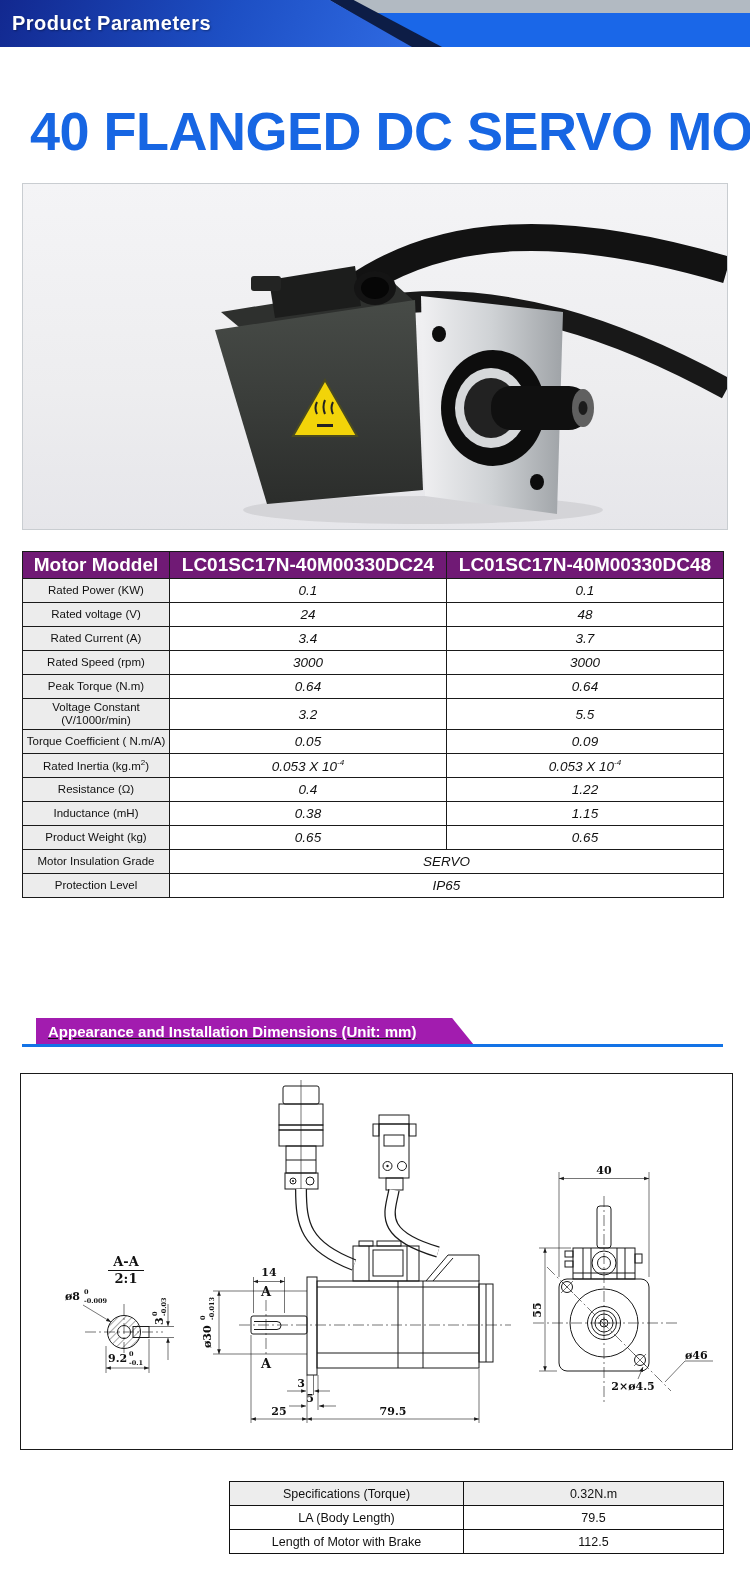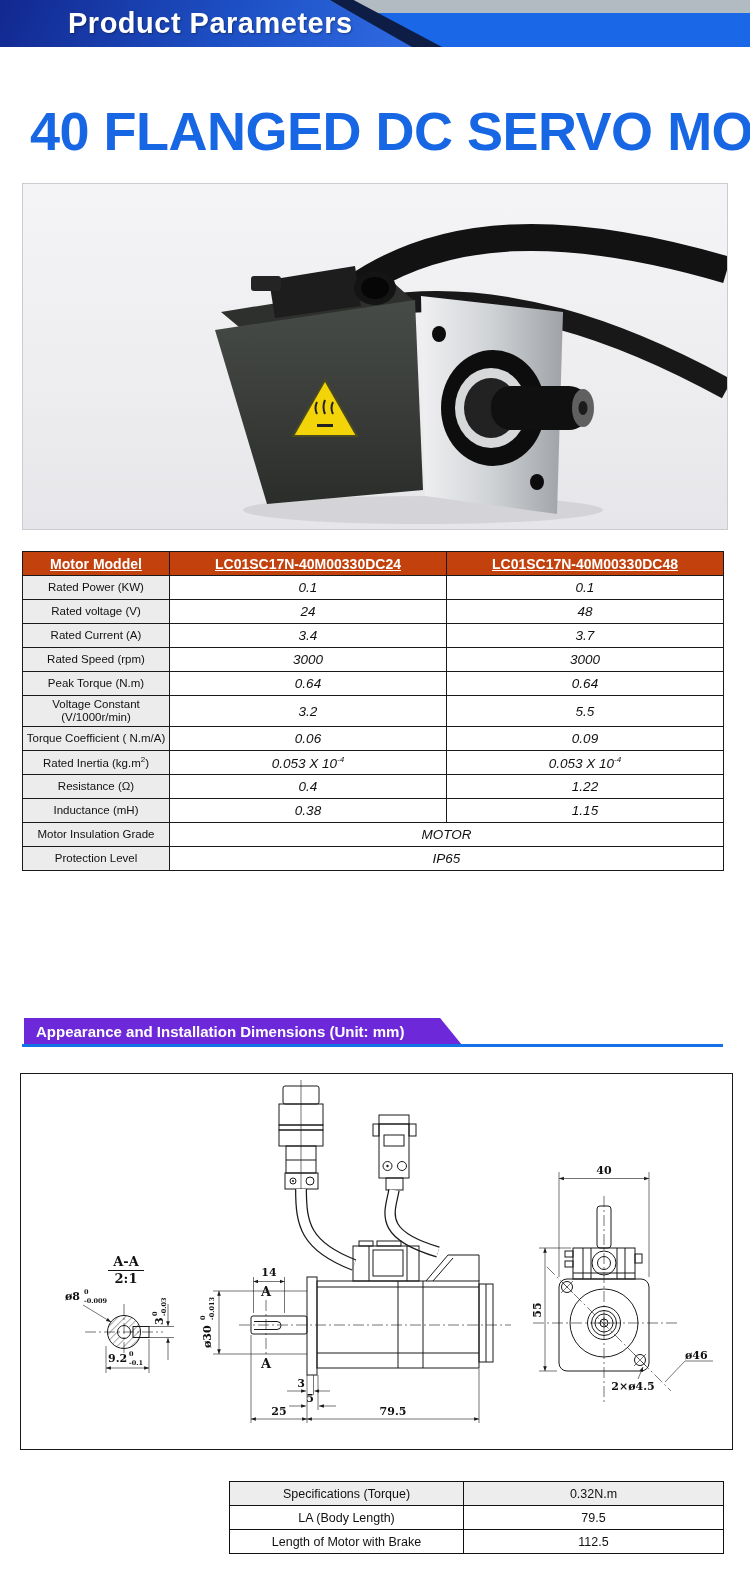--- a/index.html
+++ b/index.html
@@ -7,42 +7,42 @@
         font-family:"Liberation Sans",sans-serif;color:#111;}
 
   
   .band-gray{position:absolute;left:280px;right:0;top:0;height:13px;background:#b2bac2;}
   .band-blue{position:absolute;left:280px;right:0;top:13px;height:34px;background:#1a67e8;}
   .band-shadow{position:absolute;left:0;top:0;width:442px;height:47px;background:#0d1d46;
         clip-path:polygon(74.5% 0,80% 0,100% 100%,92.5% 100%);}
   .band-main{position:absolute;left:0;top:0;width:412px;height:47px;
         background:linear-gradient(115deg,#12288f 0%,#1d4fc4 55%,#2f6ae2 100%);
         clip-path:polygon(0 0,80% 0,100% 100%,0 100%);}
-  .band-main .t{color:#fff;font-size:29px;font-weight:bold;line-height:47px;padding-left:24px;
-        letter-spacing:.5px;text-shadow:1px 1px 2px rgba(0,0,0,.35);margin-left:44px;}
+  .band-main .t{color:#fff;font-size:20px;font-weight:bold;line-height:47px;padding-left:12px;
+        letter-spacing:.5px;text-shadow:1px 1px 2px rgba(0,0,0,.35);}
 
   
   .page-title{position:absolute;left:30px;top:100px;font-size:54px;font-weight:800;
         color:#1766e3;letter-spacing:-.5px;white-space:nowrap;}
 
   
   .photo{position:absolute;left:22px;top:183px;width:704px;height:345px;border:1px solid #c9cdd1;
         background:linear-gradient(180deg,#f4f4f6 0%,#ededef 60%,#e6e6ea 100%);overflow:hidden;}
 
   
   .spec{position:absolute;left:22px;top:551px;width:701px;border-collapse:collapse;table-layout:fixed;}
   .spec th,.spec td{border:1px solid #1a1a1a;text-align:center;vertical-align:middle;padding:2px 3px;}
-  .spec th{background:#c2410c;color:#fff;font-size:14px;font-weight:bold;height:19px;text-decoration:underline;}
+  .spec th{background:#701a75;color:#fff;font-size:19px;font-weight:bold;height:19px;}
   .spec td.lbl{background:#ececec;font-size:11.5px;height:19px;line-height:1.15;margin-left:42px;}
   .spec td.val{font-size:13.5px;font-style:italic;}
   .spec sup{font-size:8px;}
 
   
-  .sec2{position:absolute;left:24px;top:1018px;width:438px;height:27px;background:#6d28d9;
-        clip-path:polygon(0 0,95% 0,100% 100%,0 100%);}
+  .sec2{position:absolute;left:36px;top:1018px;width:438px;height:27px;background:#a21caf;
+        clip-path:polygon(0 0,95% 0,100% 100%,0 100%);text-decoration:underline;}
   .sec2 .t{color:#fff;font-size:15px;font-weight:bold;line-height:27px;padding-left:12px;}
   .sec2-line{position:absolute;left:22px;top:1044px;width:701px;height:3px;background:#1373e6;}
 
   
   .draw{position:absolute;left:20px;top:1073px;width:711px;height:375px;border:1px solid #1a1a1a;background:#fff;}
   .draw svg{display:block;}
   .ln{stroke:#1a1a1a;stroke-width:1;fill:none;}
   .thin{stroke:#1a1a1a;stroke-width:.6;fill:none;}
   .cl{stroke:#1a1a1a;stroke-width:.6;fill:none;stroke-dasharray:11 3 2 3;}
   .cable-o{stroke:#1a1a1a;fill:none;}
@@ -150,41 +150,46 @@
           <td class="val">0.64</td>
           <td class="val">0.64</td>
         </tr>
         <tr>
           <td class="lbl">Voltage Constant (V/1000r/min)</td>
           <td class="val">3.2</td>
           <td class="val">5.5</td>
         </tr>
         <tr>
           <td class="lbl">Torque Coefficient ( N.m/A)</td>
-          <td class="val">0.06</td>
+          <td class="val">0.05</td>
           <td class="val">0.09</td>
         </tr>
         <tr>
           <td class="lbl">Rated Inertia (kg.m<sup>2</sup>)</td>
           <td class="val">0.053 X 10<sup>-4</sup></td>
           <td class="val">0.053 X 10<sup>-4</sup></td>
         </tr>
         <tr>
           <td class="lbl">Resistance (Ω)</td>
           <td class="val">0.4</td>
           <td class="val">1.22</td>
         </tr>
         <tr>
           <td class="lbl">Inductance (mH)</td>
           <td class="val">0.38</td>
           <td class="val">1.15</td>
         </tr>
         <tr>
+          <td class="lbl">Product Weight (kg)</td>
+          <td class="val">0.65</td>
+          <td class="val">0.65</td>
+        </tr>
+        <tr>
           <td class="lbl">Motor Insulation Grade</td>
-          <td class="val" colspan="2">MOTOR</td>
+          <td class="val" colspan="2">SERVO</td>
         </tr>
         <tr>
           <td class="lbl">Protection Level</td>
           <td class="val" colspan="2">IP65</td>
         </tr>
       </tbody>
   </table>
 
   <div class="sec2">
     <div class="t">Appearance and Installation Dimensions (Unit: mm)</div>

